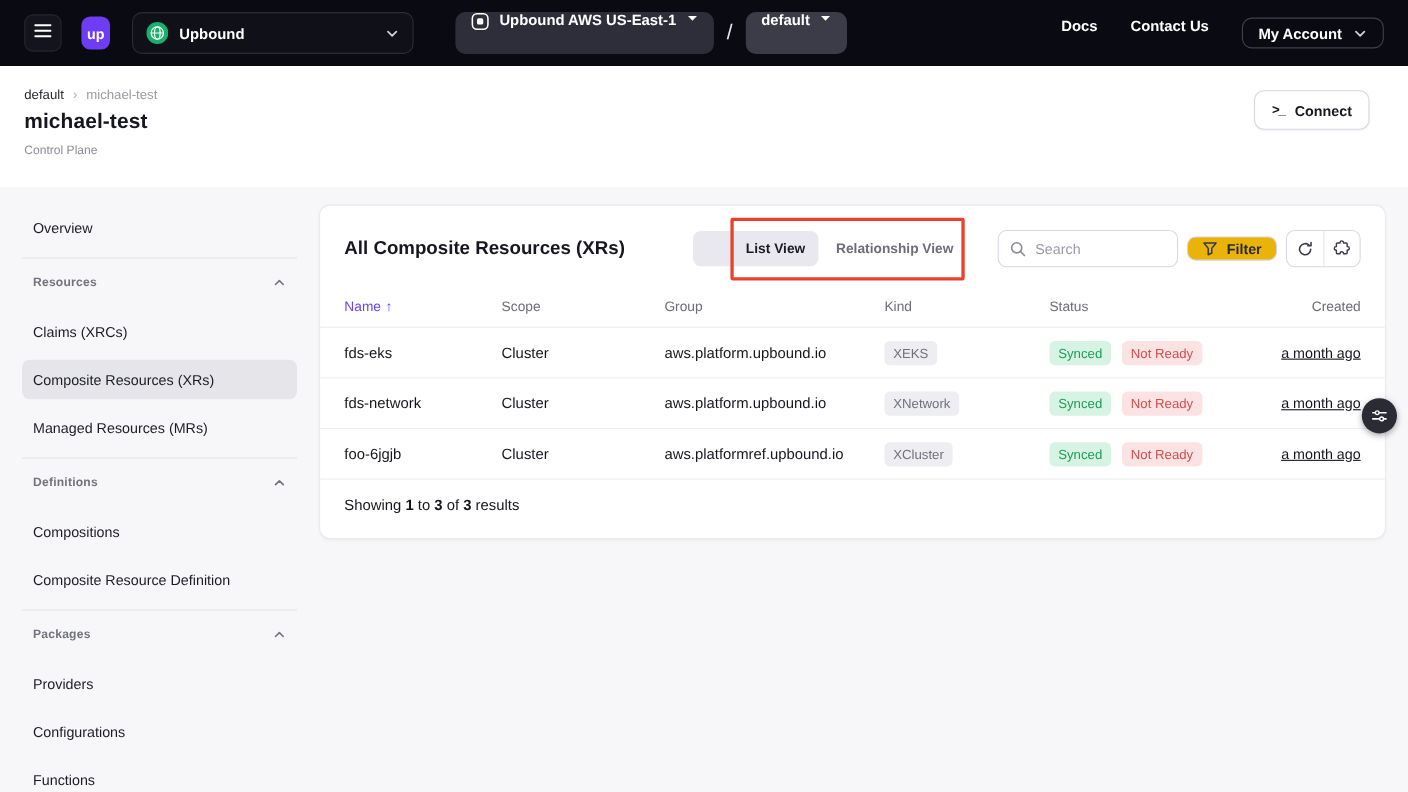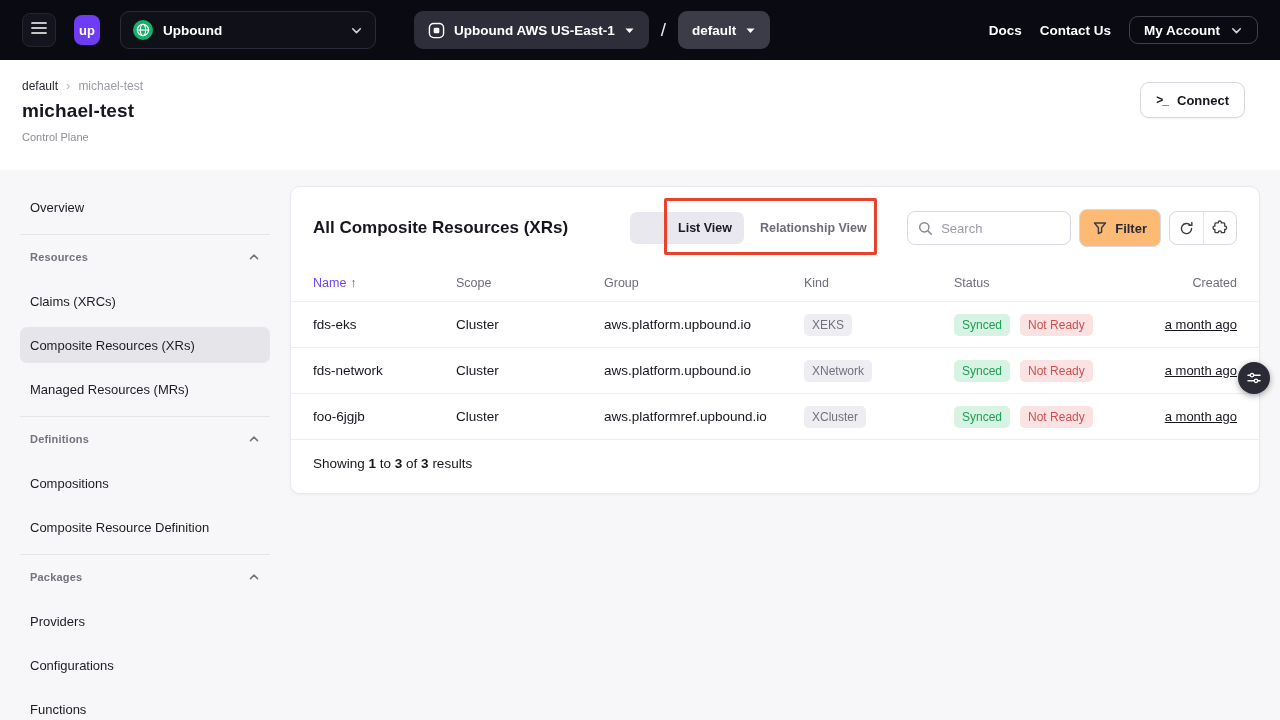--- a/index.html
+++ b/index.html
@@ -28,28 +28,28 @@
     justify-content:center; margin-left: 18px; cursor: pointer; flex: none;
   }
   .org-dropdown {
     margin-left: 20px; width: 256px; height: 38px; border-radius: 9px;
     background: #101019; border: 1px solid #2c2c38; display:flex; align-items:center;
     padding: 0 12px; gap: 10px; cursor: pointer; flex: none;
   }
   .org-dropdown .label { color:#fff; font-weight:700; font-size:13.5px; }
   .org-dropdown .spacer { flex:1; }
   .dark-pill {
-    height: 38px; border-radius: 9px; display:flex; align-items:center;
-    padding: 12px 14px; gap: 9px; cursor: pointer; flex: none;
+    height: 38px; border-radius: 9px; display:flex; align-items:flex-start;
+    padding: 0 14px; gap: 9px; cursor: pointer; flex: none;
   }
   .cp-pill { background:#2e2e3a; margin-left: 38px; }
   .ns-pill { background:#3c3c48; }
   .dark-pill .label { color:#fff; font-weight:700; font-size:13.5px; }
   .slash-sep { color:#e8e8ee; font-size:19px; margin: 0 12px; font-weight: 400; }
-  .topbar-right { margin-left:auto; display:flex; align-items:center; gap:18px; }
+  .topbar-right { margin-left:auto; display:flex; gap:30px; }
   .topbar-link { color:#fff; font-weight:700; font-size:13.5px; cursor:pointer; text-decoration:none; }
   .account-btn {
     height: 28px; border:1px solid #41414d; border-radius:9px; display:flex;
     align-items:center; gap:10px; padding:0 14px; color:#fff; font-weight:700;
     font-size:13.5px; background:transparent; cursor:pointer;
   }
 
   
   .page-header { background:#fff; padding: 18px 22px 22px 22px; position:relative; height:110px; }
   .breadcrumb { display:flex; align-items:center; gap:8px; font-size:12px; }
@@ -97,21 +97,21 @@
   .search-box {
     margin-left:auto; width:164px; height:34px; border:1px solid #d8d8e2; border-radius:8px;
     display:flex; align-items:center; padding:0 10px; gap:8px; background:#fff;
   }
   .search-box input {
     border:none; outline:none; width:100%; font-size:13px; color:#16161e;
     font-family:"Liberation Sans", sans-serif; background:transparent;
   }
   .search-box input::placeholder { color:#9a9aa4; }
   .filter-btn {
-    margin-left:8px; height:38px; border:1px solid #d8d8e2; border-radius:8px; background:#fdba74;
+    margin-left:8px; height:22px; border:1px solid #d8d8e2; border-radius:8px; background:#eab308;
     display:flex; align-items:center; gap:8px; padding:0 13px; font-size:13px; font-weight:700;
     color:#2a2a33; cursor:pointer;
   }
   .icon-group {
     margin-left:8px; height:34px; border:1px solid #d8d8e2; border-radius:8px;
     display:flex; align-items:stretch; overflow:hidden; background:#fff;
   }
   .icon-btn { width:33px; display:flex; align-items:center; justify-content:center; cursor:pointer; }
   .icon-btn + .icon-btn { border-left:1px solid #e6e6ee; }
 

